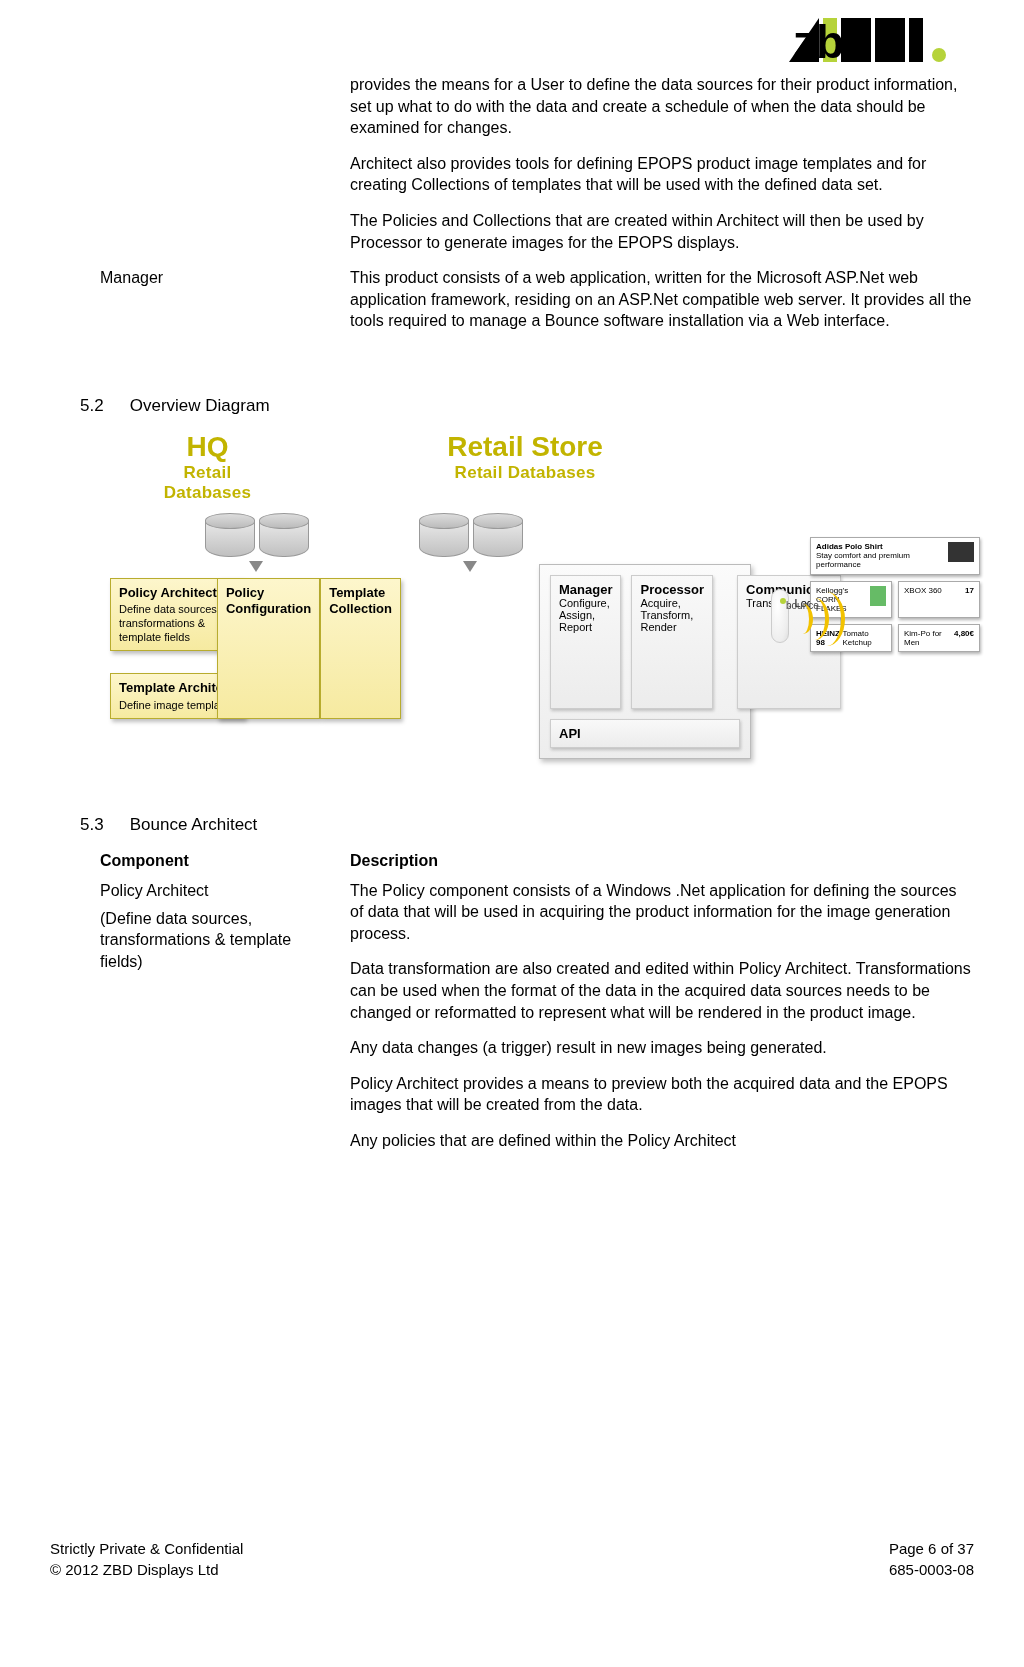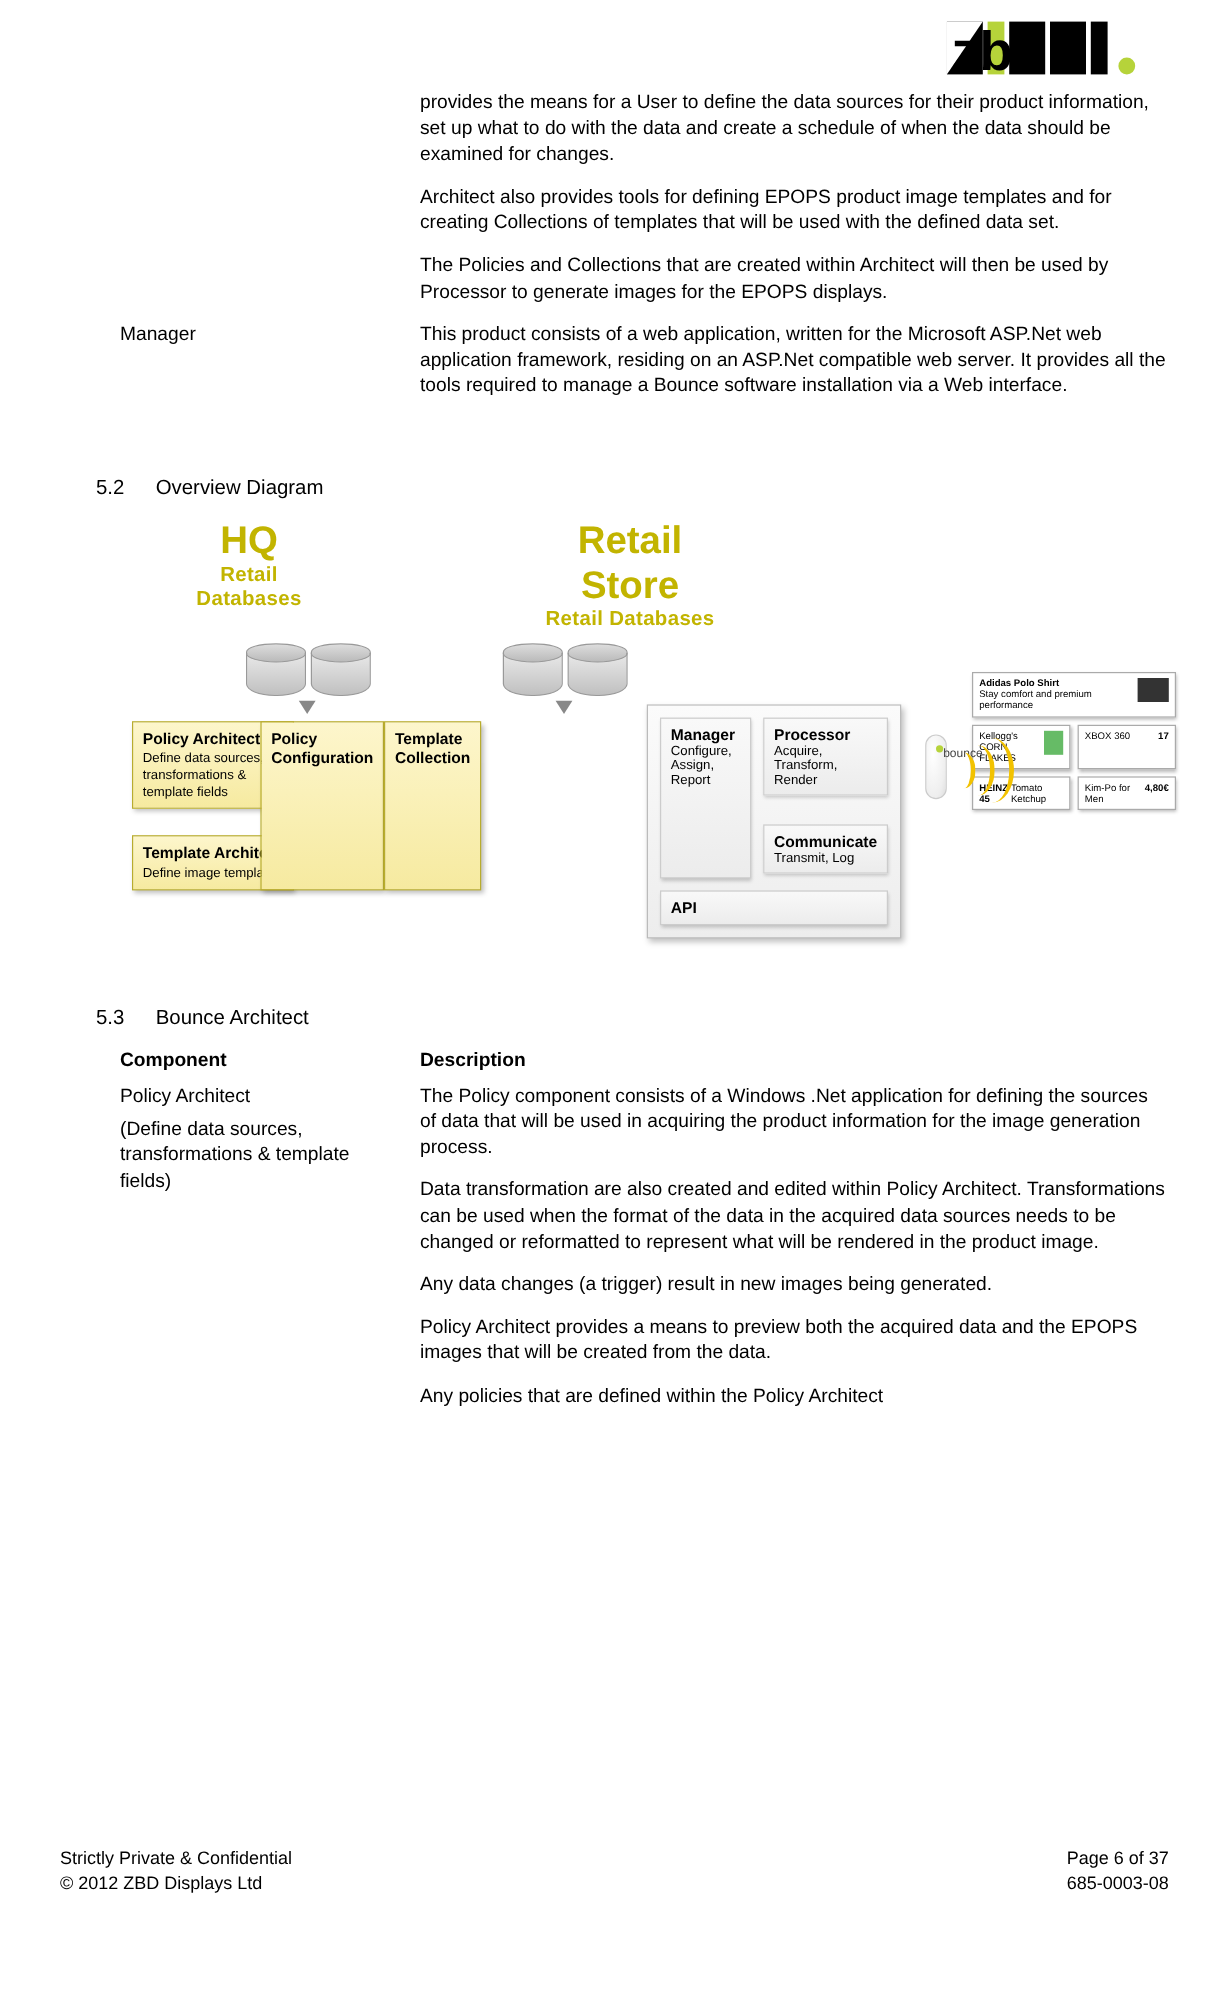--- a/index.html
+++ b/index.html
@@ -64,21 +64,21 @@
   }
   .diag-titles {
     display: flex;
   }
   .hq-title, .rs-title {
     color: #c2b400;
     font-weight: bold;
     font-family: Arial, sans-serif;
     text-align: center;
   }
-  .hq-title .big, .rs-title .big { font-size: 32px; }
+  .hq-title .big, .rs-title .big { font-size: 28px; }
   .hq-title .small, .rs-title .small { font-size: 17px; letter-spacing: .3px;}
   .hq-title { width: 105px; margin-left: 45px; }
   .rs-title { width: 160px; margin-left: 185px; }
   .diag-row {
     display: flex;
     align-items: flex-start;
     margin-top: 6px;
   }
   .db-pair {
     display: flex;
@@ -321,21 +321,21 @@
             <div class="arrow-down"></div>
           </div>
         </div>
 
         <div class="big-box" style="margin-top:55px;">
           <div style="display:flex;gap:10px;">
             <div class="inner" style="width:75px;height:120px;">
               <div class="title">Manager</div>
               <div>Configure, Assign, Report</div>
             </div>
-            <div style="display:flex;flex-direction:column;gap:24px;flex:1;">
+            <div style="display:flex;flex-direction:row;gap:24px;flex:1;">
               <div class="inner">
                 <div class="title">Processor</div>
                 <div>Acquire, Transform, Render</div>
               </div>
               <div class="inner">
                 <div class="title">Communicate</div>
                 <div>Transmit, Log</div>
               </div>
             </div>
           </div>
@@ -367,21 +367,21 @@
               <div>Kellogg's CORN FLAKES</div>
               <div class="icon"></div>
             </div>
             <div class="shelf-label sm">
               <div>XBOX 360</div>
               <div class="price">17</div>
             </div>
           </div>
           <div class="shelf-row">
             <div class="shelf-label sm">
-              <div style="font-weight:bold">HEINZ 45</div>
+              <div style="font-weight:bold">HEINZ 98</div>
               <div>Tomato Ketchup</div>
             </div>
             <div class="shelf-label sm">
               <div>Kim-Po for Men</div>
               <div class="price">4,80€</div>
             </div>
           </div>
         </div>
 
       </div>

